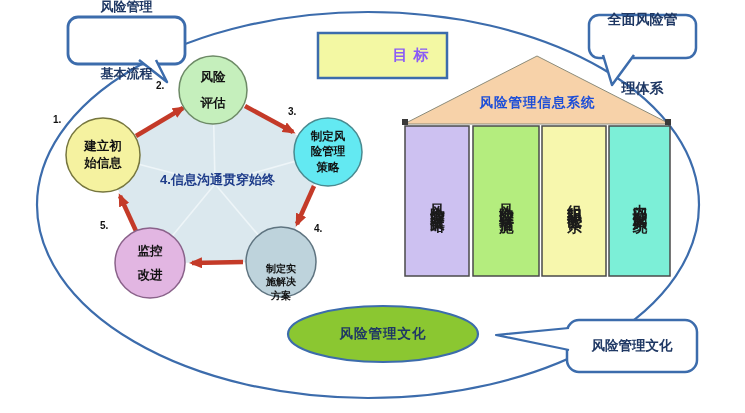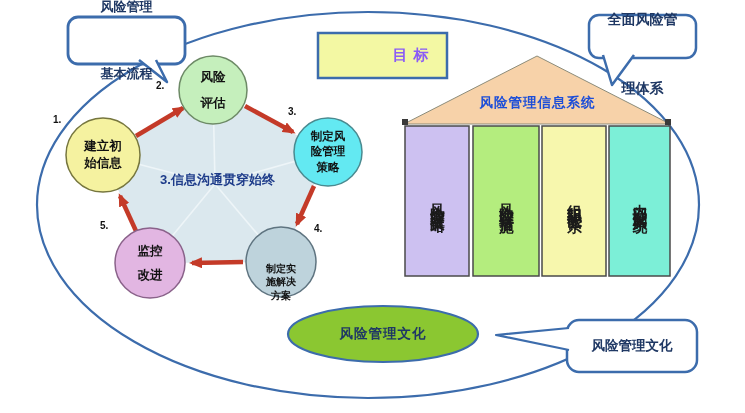--- a/index.html
+++ b/index.html
@@ -109,21 +109,21 @@
   <div class="txt circle-txt" style="left:241px;top:222px;width:80px;height:80px;font-size:10px;line-height:1.35;justify-content:flex-end;">
     <span>制定实</span>
     <span>施解决</span>
     <span>方案</span>
   </div>
   <div class="txt circle-txt" style="left:110px;top:223px;width:80px;height:80px;font-size:12.5px;row-gap:7px;">
     <span>监控</span>
     <span>改进</span>
   </div>
 
-  <div class="txt" style="left:110px;top:170px;width:215px;height:20px;font-size:13px;font-weight:bold;color:#1e3c8a;">3.信息沟通贯穿始终</div>
+  <div class="txt" style="left:110px;top:170px;width:215px;height:20px;font-size:13px;font-weight:bold;color:#1e3c8a;">4.信息沟通贯穿始终</div>
 
   <div class="txt" style="left:435px;top:93px;width:205px;height:20px;font-size:13.5px;font-weight:bold;color:#1d4ed8;letter-spacing:1px;">风险管理信息系统</div>
 
   <div class="txt col-txt" style="left:405px;top:128px;width:64px;height:146px;">风险管理策略</div>
   <div class="txt col-txt" style="left:473px;top:128px;width:66px;height:146px;">风险理财措施</div>
   <div class="txt col-txt" style="left:542px;top:128px;width:64px;height:146px;">组织职能体系</div>
   <div class="txt col-txt" style="left:609px;top:128px;width:61px;height:146px;">内部控制系统</div>
 
   <div class="txt" style="left:293px;top:307px;width:180px;height:54px;font-size:13.5px;font-weight:bold;color:#1f3864;letter-spacing:1px;">风险管理文化</div>
 

